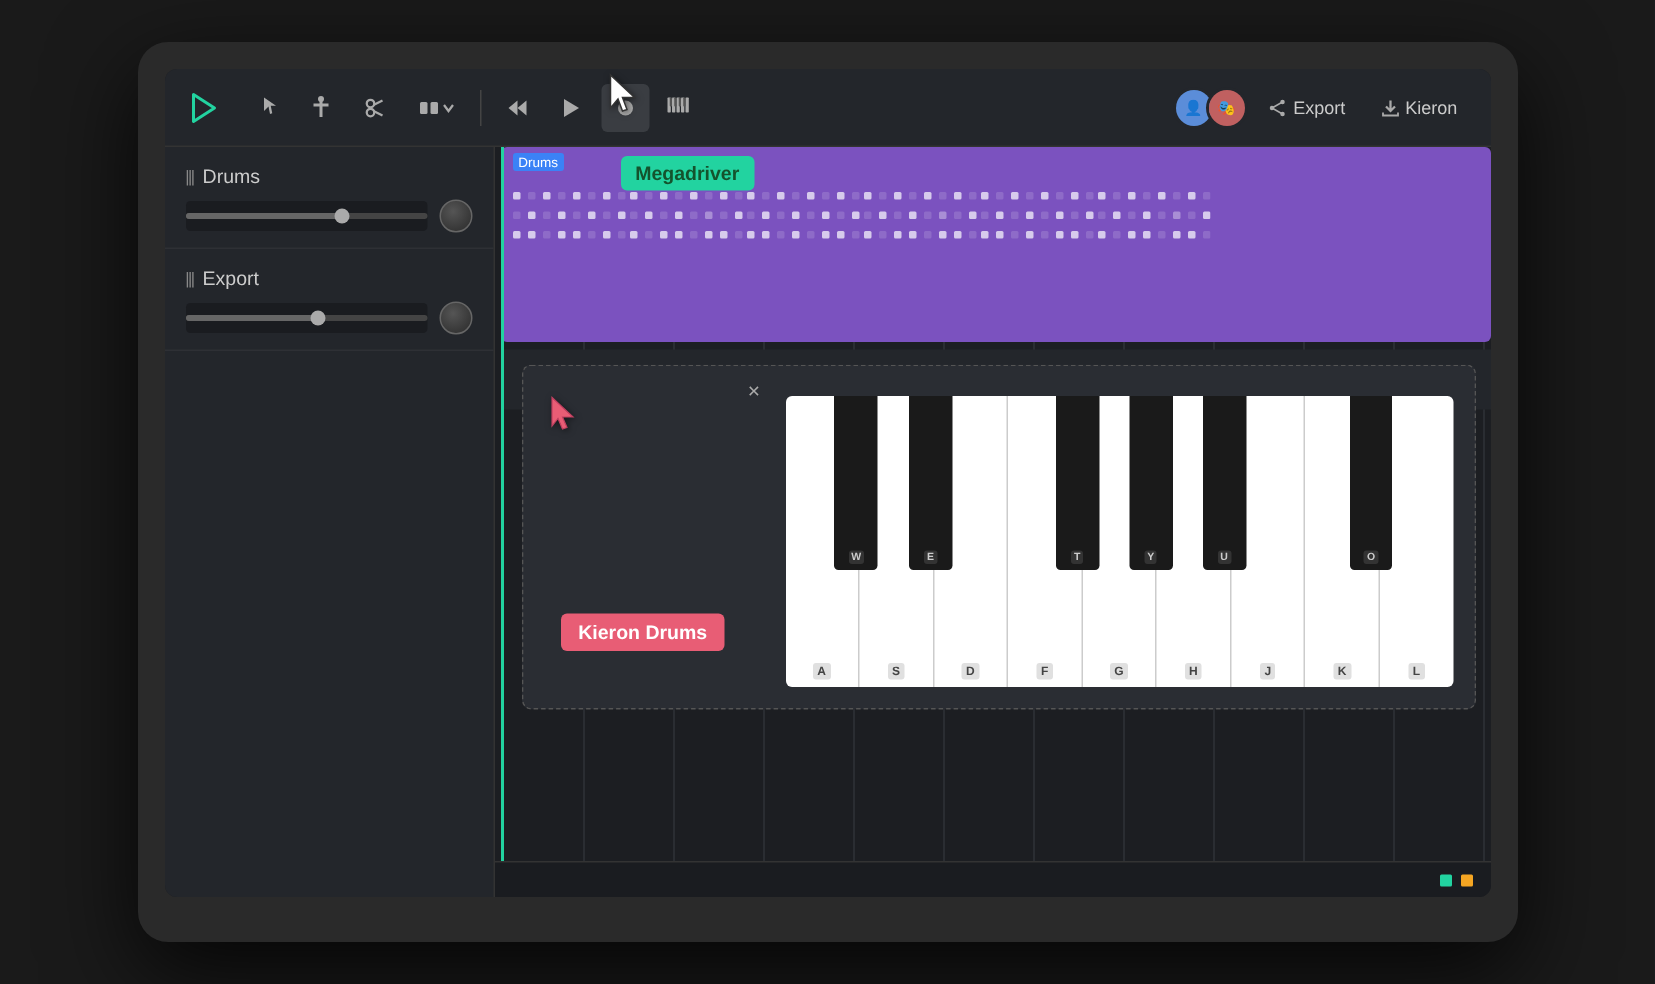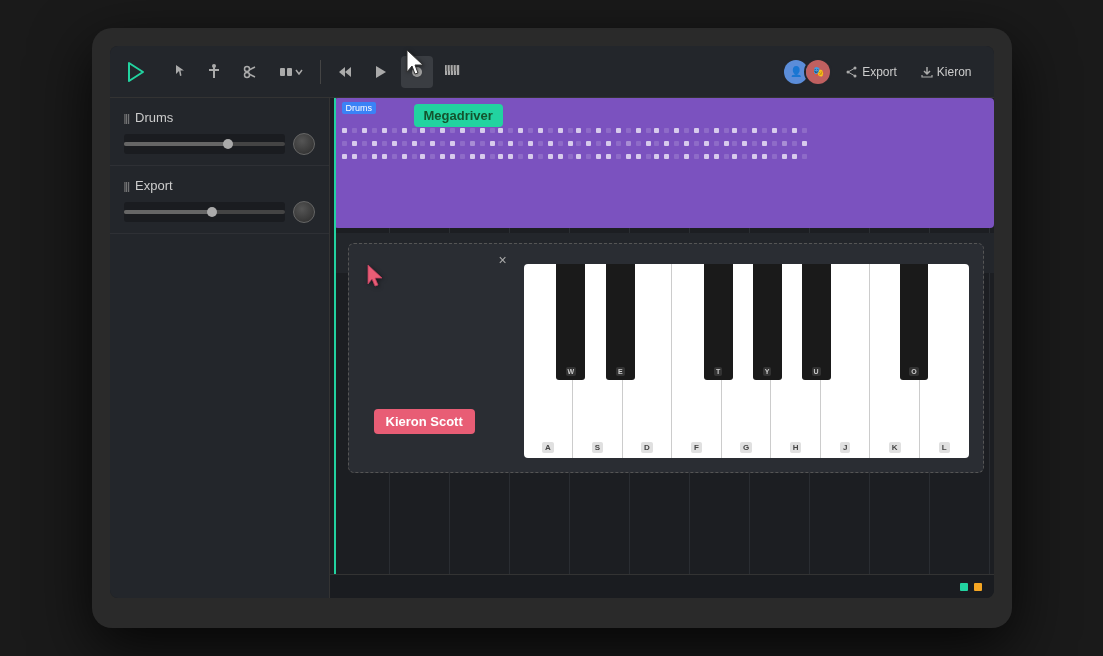--- a/index.html
+++ b/index.html
@@ -737,21 +737,21 @@
             <div class="piano-close">
               <span>×</span>
             </div>
 
             <div style="position:absolute; top:20px; left:16px; z-index:6;">
               <svg width="22" height="26" viewBox="0 0 22 26" class="cursor-svg">
                 <path d="M3 1 L3 20 L7 15 L10 22 L13 21 L10 14 L17 14 Z" fill="#e85d75" stroke="#c04060" stroke-width="0.8"></path>
               </svg>
             </div>
 
-            <div class="kieron-label">Kieron Scott</div>
+            <div class="kieron-label">Kieron Drums</div>
 
             <div style="position:absolute; top:20px; left:175px; right:14px; bottom:14px;">
 
               <div style="display:flex; width:100%; height:100%; background:white; border-radius:4px; position:relative; overflow:hidden;">
 
                 <div style="display:flex; width:100%; height:100%; position:relative;">
 
                   <div style="flex:1; border-right:1px solid #ccc; display:flex; flex-direction:column; justify-content:flex-end; align-items:center; padding-bottom:5px;">
                     <span style="font-size:8px; font-weight:700; color:#444; background:#e0e0e0; padding:1px 3px; border-radius:2px;">A</span>
                   </div>

